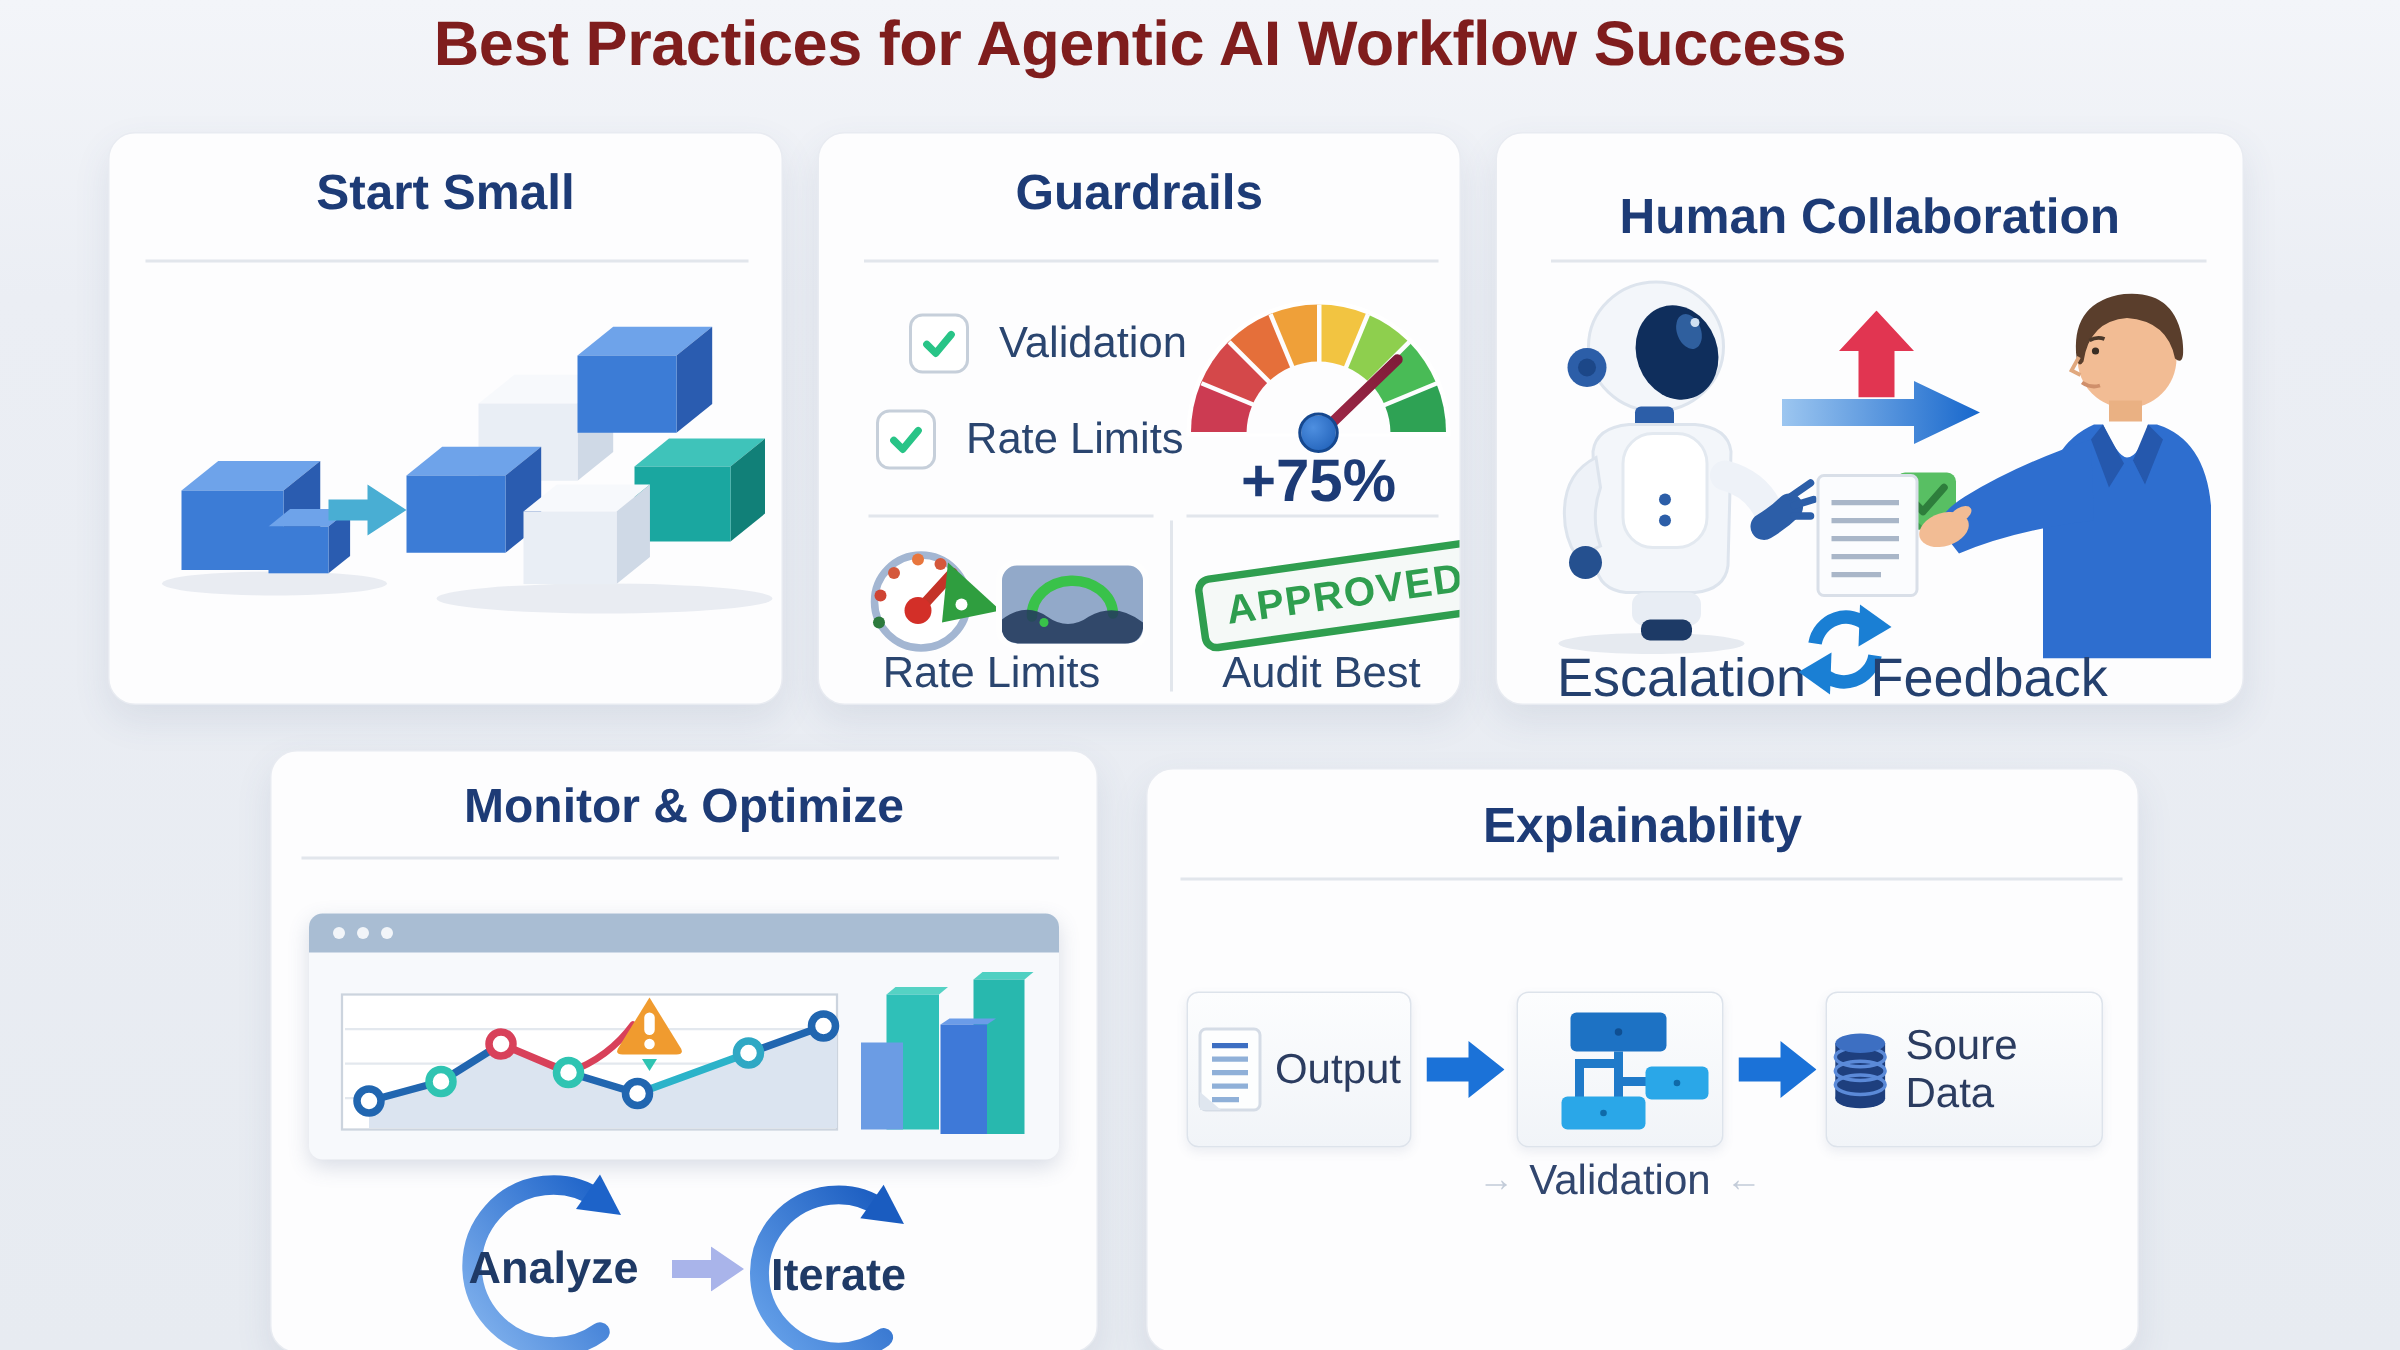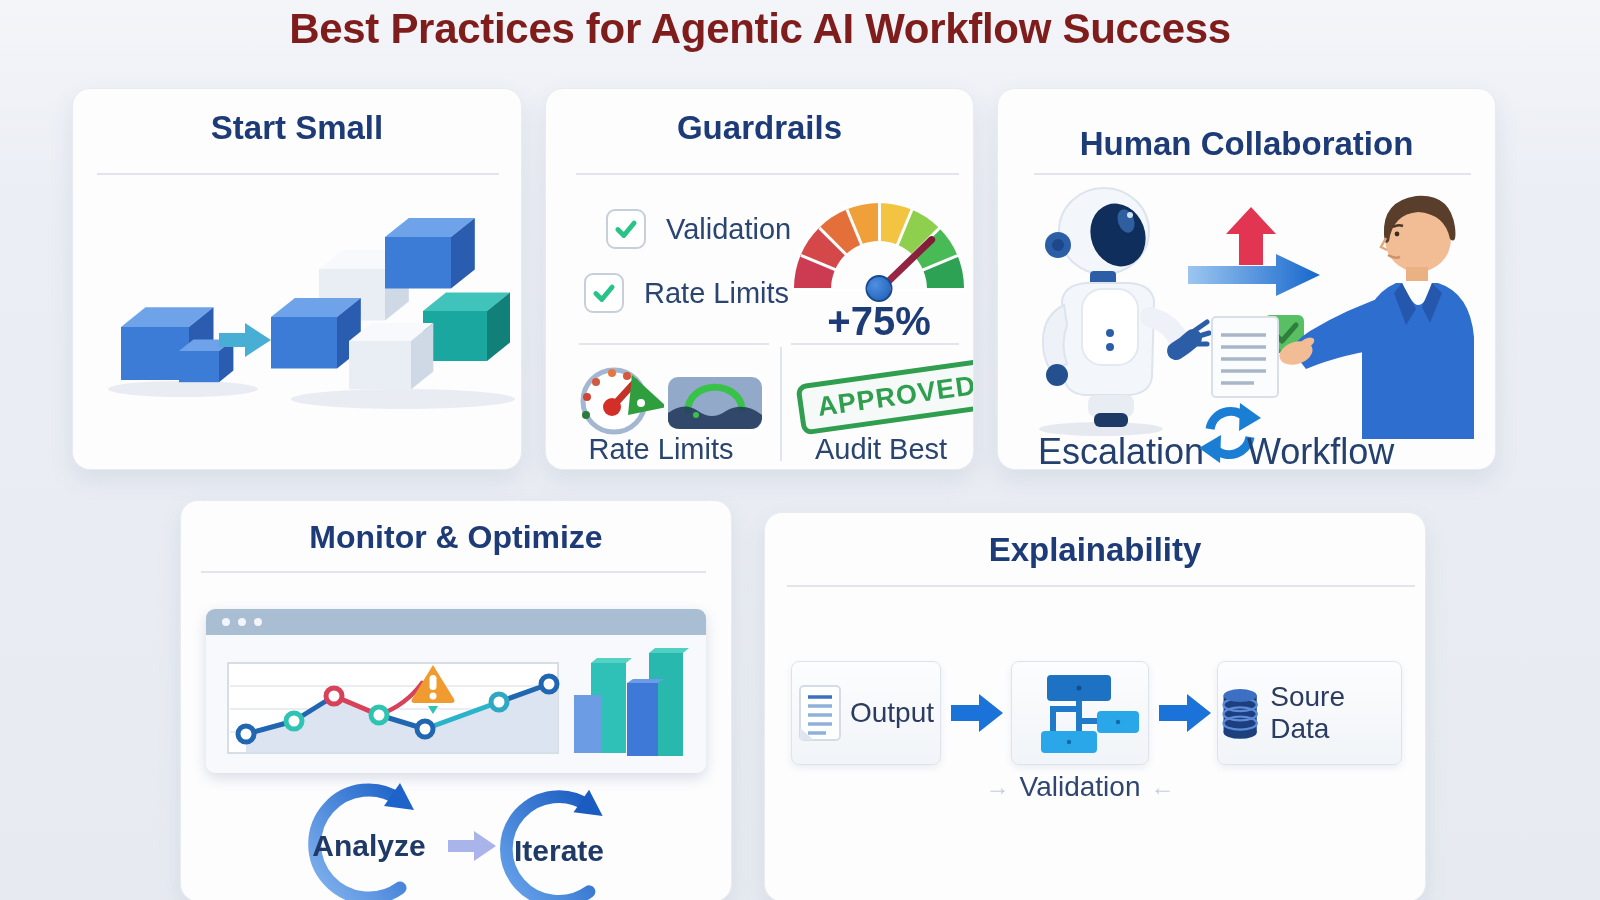--- a/index.html
+++ b/index.html
@@ -243,21 +243,21 @@
     <ellipse cx="41" cy="162" rx="8" ry="4.5" fill="#f2bc94" transform="rotate(-30 41 162)"></ellipse>
   </svg>
 
   <div class="hc-label" style="left:40px; top:342px; width:170px;">Escalation</div>
   <svg class="illus" style="left:200px; top:312px;" width="64" height="64" viewBox="0 0 64 64">
     <path d="M12,28 A21,21 0 0 1 47,16" stroke="#1a7fd4" stroke-width="9" fill="none"></path>
     <polygon points="42,2 63,17 41,30" fill="#1a7fd4"></polygon>
     <path d="M52,36 A21,21 0 0 1 17,48" stroke="#1a7fd4" stroke-width="9" fill="none"></path>
     <polygon points="22,62 1,47 23,34" fill="#1a7fd4"></polygon>
   </svg>
-  <div class="hc-label" style="left:249px; top:342px; width:160px;">Workflow</div>
+  <div class="hc-label" style="left:249px; top:342px; width:160px;">Feedback</div>
 </div>
 
 <div class="card" style="left:180px; top:500px; width:550px; height:400px;">
   <div class="card-title" style="top:18px; font-size:32px;">Monitor &amp; Optimize</div>
   <div class="hdiv" style="left:20px; right:25px; top:70px;"></div>
 
   <div class="browser">
     <div class="browser-header">
       <div class="dot" style="left:16px;"></div>
       <div class="dot" style="left:32px;"></div>

